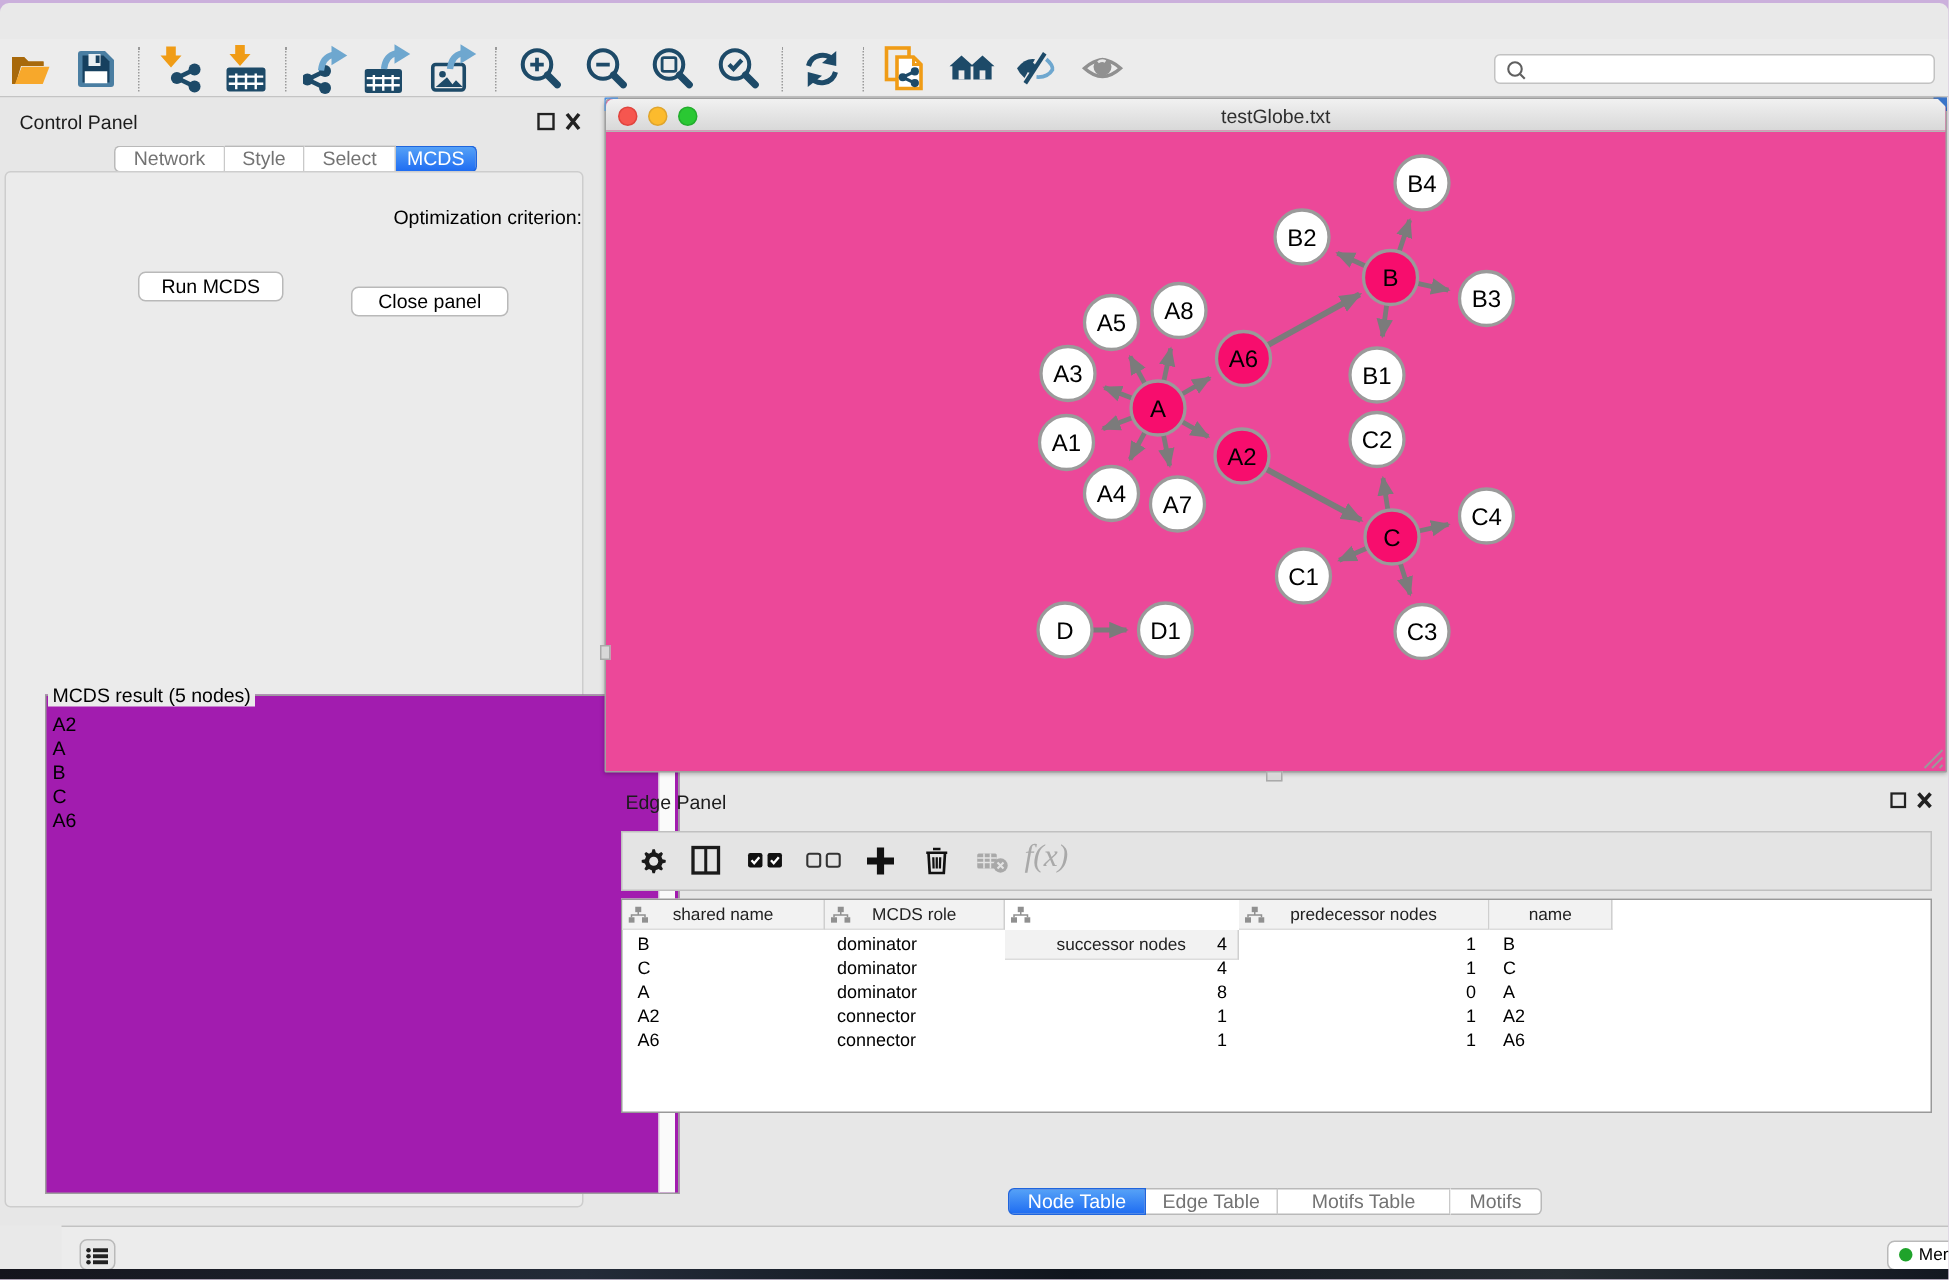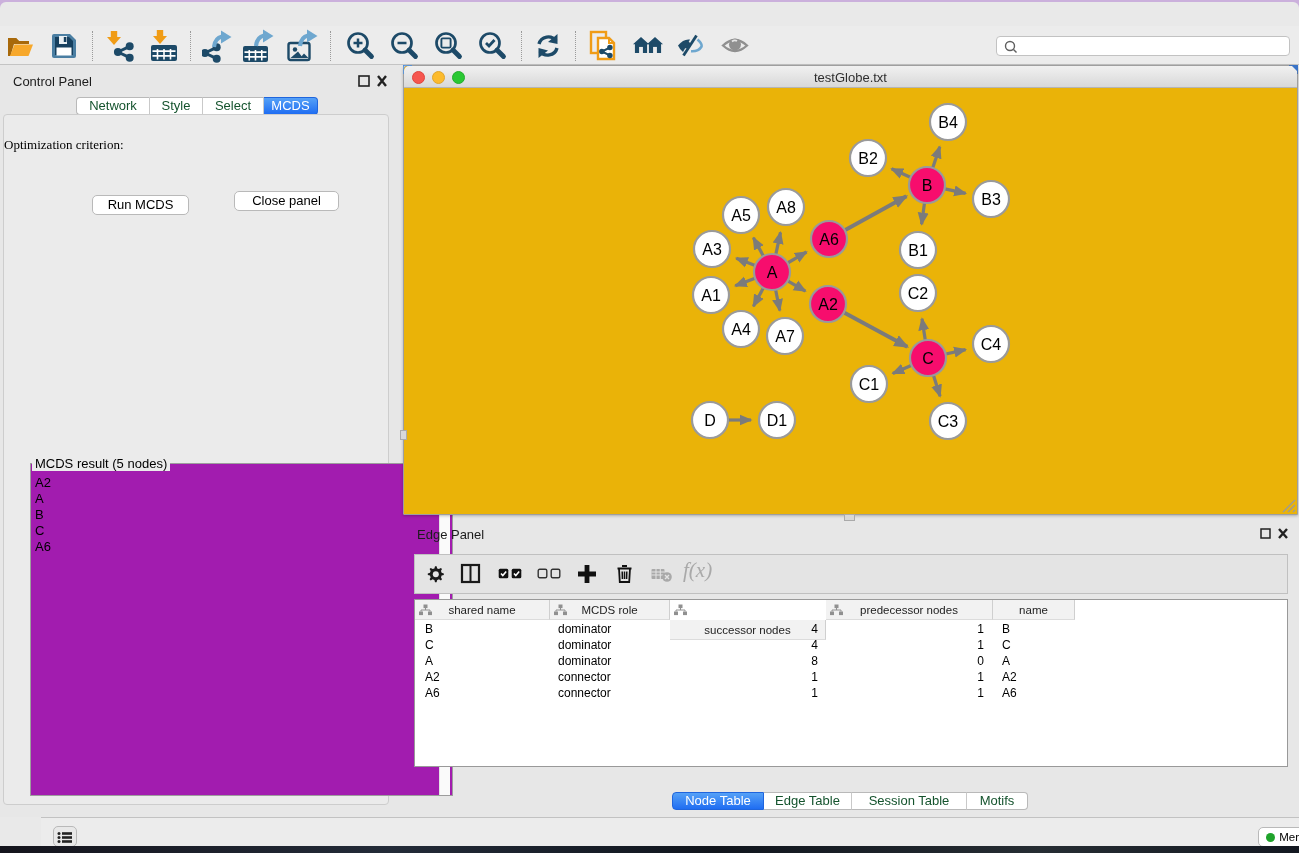--- a/index.html
+++ b/index.html
@@ -11,42 +11,42 @@
 #title-text { position:absolute; top:4px; width:100%; text-align:center; font-size:13.5px; color:#3e3e3e; }
 #toolbar { position:absolute; left:0; top:24px; width:1299px; height:39px; background:#ececec; border-bottom:1px solid #c4c4c4; }
 .tsep { position:absolute; top:5px; height:30px; width:1px; border-left:1px dotted #9a9a9a; }
 #content { position:absolute; left:0; top:63px; width:1299px; height:752px; background:#e7e7e7; }
 #statusbar { position:absolute; left:0; top:815px; width:1299px; height:31px; background:#ececec; border-top:1px solid #c2c2c2;margin-left:41px; }
 #deskbottom { position:absolute; left:0; top:846px; width:1299px; height:7px; background:linear-gradient(90deg,#14141c,#232b38 30%,#10151d 55%,#262d33 80%,#131821); }
 
 #cpanel { position:absolute; left:0; top:0; width:392px; height:752px; }
 #cpanel-title { position:absolute; left:13px; top:9px; font-size:13px; color:#1c1c1c; }
 .seg { position:absolute; display:flex; font-size:13px; }
-.seg div { background:#ffffff; border-top:1px solid #b9b9b9; border-bottom:1px solid #b9b9b9; border-right:1px solid #c9c9c9; color:#14532d; text-align:center; line-height:16.5px; height:18px; padding:0 0; }
+.seg div { background:#ffffff; border-top:1px solid #b9b9b9; border-bottom:1px solid #b9b9b9; border-right:1px solid #c9c9c9; color:#737373; text-align:center; line-height:16.5px; height:18px; padding:0 0; }
 .seg div:first-child { border-left:1px solid #b9b9b9; border-radius:4px 0 0 4px; }
 .seg div:last-child { border-radius:0 4px 4px 0; border-right:1px solid #b9b9b9; }
 .seg div.sel { background:linear-gradient(#55a1f7,#1f6df2); color:#fff; border-color:#1f65dd; }
 #cp-inner { position:absolute; left:3px; top:49px; width:386px; height:691px; background:#ebebeb; border:1px solid #cdcdcd; border-radius:4px; }
 #combo { position:absolute; left:39px; top:44px; width:312px; height:21px; background:#fff; border:1px solid #ababab; border-radius:5px; font-size:13px; color:#000; line-height:19px; padding-left:11px; }
 #combo-btn { position:absolute; right:-1px; top:-1px; width:19px; height:21px; background:linear-gradient(#4fa3f7,#1c6cf2); border-radius:5px; }
 .btn { position:absolute; background:#ffffff; border:1px solid #b9b9b9; border-radius:5px; font-size:13px; color:#000; text-align:center; }
 #fieldset { position:absolute; left:26px; top:348px; width:423px; height:333px; border:1px solid #9d9d9d; background:#a21caf; }
 #fieldset-legend { position:absolute; left:1px; top:-8px; background:#ebebeb; padding:0 3px; font-size:13px; color:#000; }
 #mcds-list { position:absolute; left:4px; top:11px; font-size:13px; color:#000; line-height:16px; }
 #mcds-scroll { position:absolute; right:2px; top:2px; width:11px; height:329px; background:#fafafa; border-left:1px solid #e3e3e3; }
 
-#netwin { position:absolute; left:403px; top:0px; width:895px; height:450px; background:#eab308; border:1px solid #9f9f9f; border-radius:5px 5px 1px 1px; box-shadow:0 1px 3px rgba(0,0,0,0.25); }
+#netwin { position:absolute; left:403px; top:0px; width:895px; height:450px; background:#ec4899; border:1px solid #9f9f9f; border-radius:5px 5px 1px 1px; box-shadow:0 1px 3px rgba(0,0,0,0.25); }
 #netwin-title { position:absolute; left:0; top:0; width:100%; height:22px; background:linear-gradient(#f1f1f1,#d8d8d8); border-bottom:1px solid #b5b5b5; border-radius:5px 5px 0 0; }
 #netwin-title .tl { position:absolute; top:4.5px; width:13px; height:13px; border-radius:50%; }
 #netwin-name { position:absolute; top:4px; width:100%; text-align:center; font-size:13px; color:#2e2e2e; }
 
 #tpanel { position:absolute; left:403px; top:456px; width:896px; height:296px; }
 #tp-title { position:absolute; left:14px; top:6px; font-size:13px; color:#1c1c1c; }
 #tp-toolbar { position:absolute; left:11px; top:33px; width:874px; height:40px; background:#e4e4e4; border:1px solid #c0c0c0; }
-#tp-table { position:absolute; left:11px; top:78px; width:874px; height:168px; background:#fff; border:1px solid #999; }
+#tp-table { position:absolute; left:11px; top:78px; width:874px; height:143px; background:#fff; border:1px solid #999; }
 .th { position:absolute; top:0; height:20px; background:#f2f2f2; border-right:1px solid #cfcfcf; border-bottom:1px solid #dcdcdc; font-size:11.5px; color:#222; text-align:center; line-height:20px; }
 .trow { position:absolute; font-size:12px; color:#000; height:16px; line-height:16px; }
 </style>
 </head>
 <body>
 <div id="app">
   <div id="toolbar">
     <svg width="30" height="30" style="position:absolute;left:5.0px;top:5.0px">
         <path d="M3,7 L11,7 L14,10 L24,10 L24,13 L8,13 L4,25 L3,22 Z" fill="#a8690b"></path>
         <path d="M3,7 L3,25 L5.5,25 L9,13 L24,13 L24,10 L14,10 L11,7 Z" fill="#a8690b"></path>
@@ -177,22 +177,22 @@
         <rect x="1" y="1" width="10" height="10" fill="none" stroke="#222" stroke-width="1.6"></rect>
         <path d="M20,1 L28,11 M28,1 L20,11" stroke="#222" stroke-width="2.4"></path>
       </svg>
       <div class="seg" style="left:76px;top:32px;">
         <div style="width:74px">Network</div>
           <div style="width:53px">Style</div>
           <div style="width:61px">Select</div>
           <div class="sel" style="width:54px">MCDS</div>
       </div>
       <div id="cp-inner">
-        <div style="position:absolute;left:0;top:22px;width:100%;text-align:left;font-size:13px;color:#000;font-family:Liberation Serif, serif;">Optimization criterion:</div>
-        <div class="btn" style="left:88px;top:80px;width:97px;height:20px;line-height:18px;">Run MCDS</div>
+        <div style="position:absolute;left:0;top:22px;width:100%;text-align:right;font-size:13px;color:#000;">Optimization criterion:</div>
+        <div class="btn" style="left:88px;top:66px;width:97px;height:20px;line-height:18px;">Run MCDS</div>
         <div class="btn" style="left:196px;top:76px;width:105px;height:20px;line-height:18px;margin-left:34px;">Close panel</div>
         <div id="fieldset">
           <div id="fieldset-legend">MCDS result (5 nodes)</div>
           <div id="mcds-list">A2<br>A<br>B<br>C<br>A6</div>
           <div id="mcds-scroll"></div>
         </div>
       </div>
     </div>
     <div id="netwin">
       <svg width="10" height="10" style="position:absolute;left:-1px;top:-1px;z-index:5">
@@ -383,21 +383,21 @@
           <div class="trow" style="left:10px;top:85px;">A6</div>
           <div class="trow" style="left:143px;top:85px;">connector</div>
           <div class="trow" style="left:255px;top:85px;width:148px;text-align:right;">1</div>
           <div class="trow" style="left:411px;top:85px;width:158px;text-align:right;">1</div>
           <div class="trow" style="left:587px;top:85px;">A6</div>
 
       </div>
       <div class="seg" style="left:269px;top:271px;">
         <div class="sel" style="width:92px">Node Table</div>
           <div style="width:88px">Edge Table</div>
-          <div style="width:115px">Session Table</div>
+          <div style="width:115px">Motifs Table</div>
           <div style="width:61px">Motifs</div>
       </div>
     </div>
   </div>
   <div id="statusbar">
     <div class="btn" style="left:12px;top:8px;width:24px;height:21px;background:#e8e8e8;">
       <svg width="16" height="13" style="margin-top:4px">
           <circle cx="2" cy="2.5" r="1.5" fill="#222"></circle>
           <circle cx="2" cy="6.5" r="1.5" fill="#222"></circle>
           <circle cx="2" cy="10.5" r="1.5" fill="#222"></circle>

